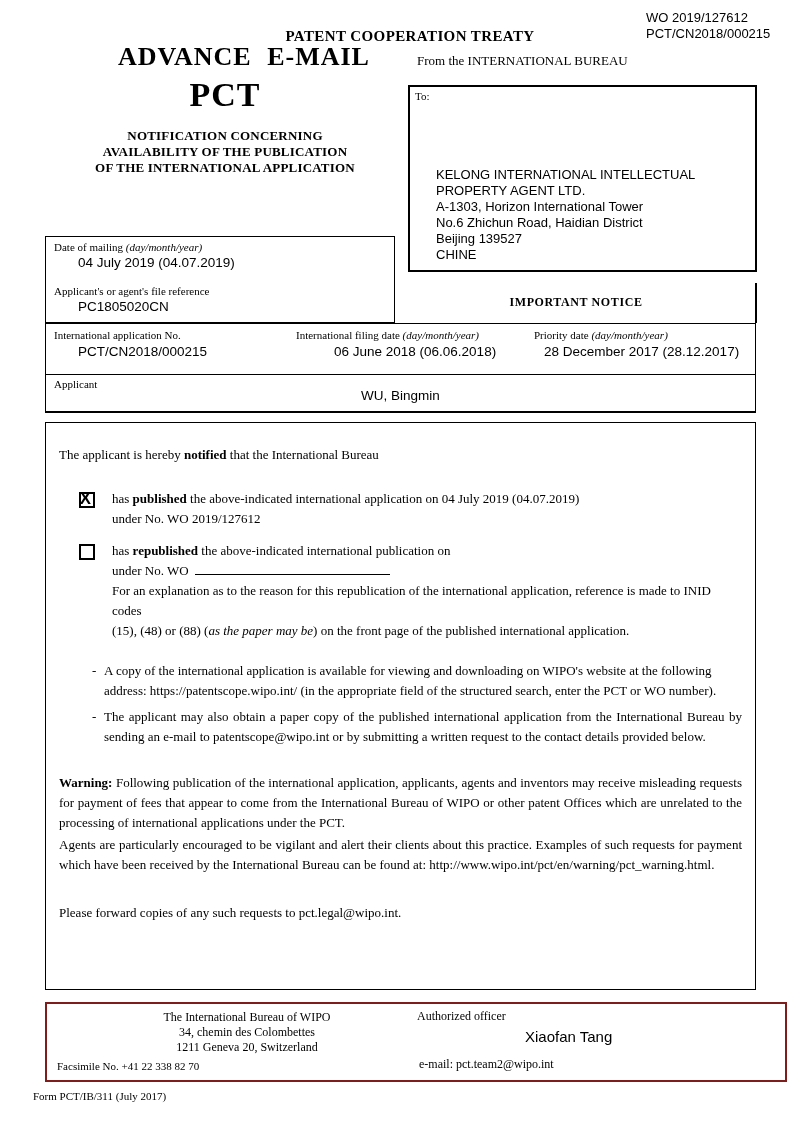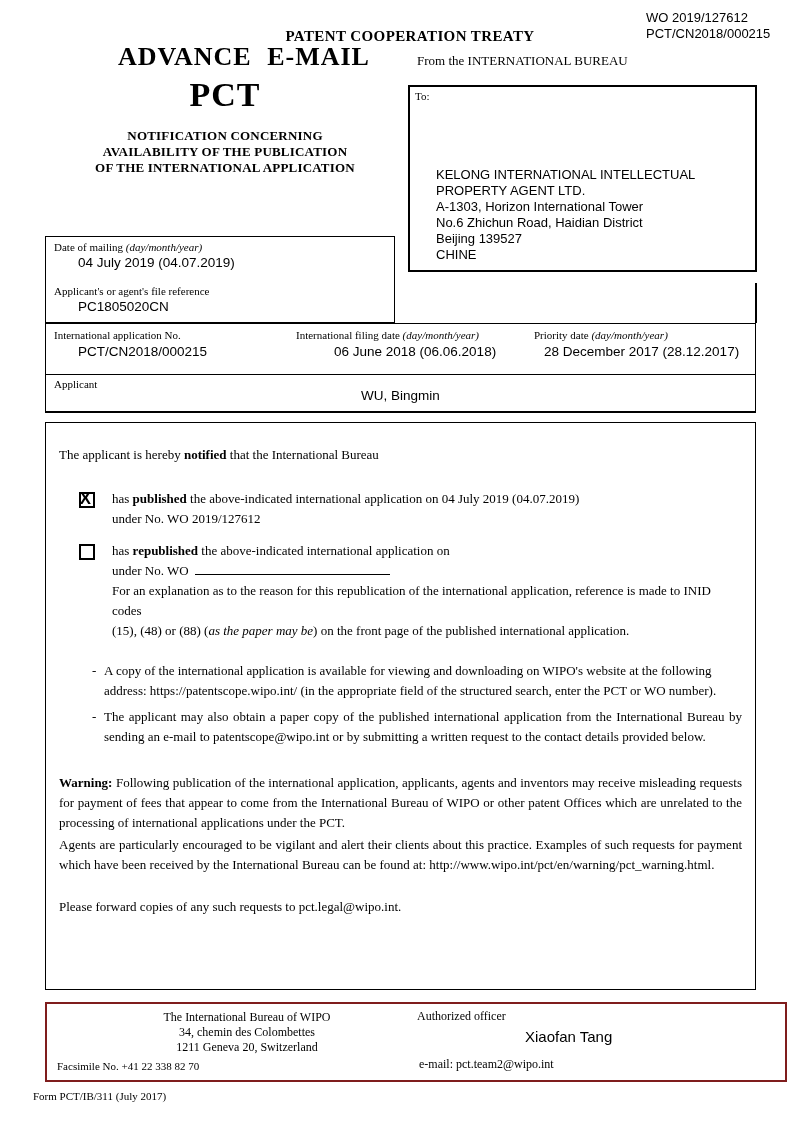--- a/index.html
+++ b/index.html
@@ -43,21 +43,21 @@
                   font-weight:bold;font-size:16px;transform:scaleX(1.05);}
   .blank-line{display:inline-block;width:195px;border-bottom:1.5px solid #000;height:12px;margin-left:6px;}
   .bullets{margin-top:20px;margin-left:33px;}
   .bullet{display:flex;}
   .bullet.second{margin-top:6px;}
   .bullet .dash{width:12px;flex:0 0 12px;}
   .bullet .btext{flex:1;}
   .just{text-align:justify;}
   .warning-p{margin-top:26px;}
   .agents-p{margin-top:2px;}
-  .forward-p{margin-top:22px;}
+  .forward-p{margin-top:28px;}
 
   
   .footbox{left:45px;top:1002px;width:709px;height:76px;border:2px solid #7f1d1d;padding-left:29px;}
   .bureau{position:absolute;left:40px;top:6px;width:320px;text-align:center;font-size:12px;line-height:15px;}
   .auth-label{position:absolute;left:370px;top:5px;font-size:12px;}
   .auth-name{position:absolute;left:478px;top:24px;font-size:15px;font-family:"Liberation Sans",sans-serif;}
   .fax{position:absolute;left:10px;bottom:8px;font-size:11px;}
   .mailline{position:absolute;left:372px;bottom:8px;font-size:12px;}
   .formid{left:33px;top:1090px;font-size:11px;}
 </style>
@@ -92,20 +92,21 @@
     </div>
   </div>
 
   <div class="abs leftbox">
     <div class="fld-label" style="top:4px;"><span>Date of mailing </span><span class="it">(day/month/year)</span></div>
     <div class="fld-value" style="top:18px;">04 July 2019 (04.07.2019)</div>
     <div class="fld-label" style="top:48px;">Applicant's or agent's file reference</div>
     <div class="fld-value" style="top:62px;">PC1805020CN</div>
   </div>
 
+  <div class="abs important">IMPORTANT NOTICE</div>
   <div class="abs rightseg"></div>
 
   <div class="abs row2">
     <div class="fld-label" style="left:8px;top:5px;">International application No.</div>
     <div class="fld-value" style="left:32px;top:20px;">PCT/CN2018/000215</div>
     <div class="fld-label" style="left:250px;top:5px;"><span>International filing date </span><span class="it">(day/month/year)</span></div>
     <div class="fld-value" style="left:288px;top:20px;">06 June 2018 (06.06.2018)</div>
     <div class="fld-label" style="left:488px;top:5px;"><span>Priority date </span><span class="it">(day/month/year)</span></div>
     <div class="fld-value" style="left:498px;top:20px;">28 December 2017 (28.12.2017)</div>
   </div>
@@ -124,21 +125,21 @@
             <span class="mark">X</span>
           </div>
         <div><span>has </span><span class="b">published</span><span> the above-indicated international application on 04 July 2019 (04.07.2019)</span></div>
         <div>under No. WO 2019/127612</div>
       </div>
 
       <div class="checkrow repub">
         <div class="checkbox">
             <span class="mark"></span>
           </div>
-        <div><span>has </span><span class="b">republished</span><span> the above-indicated international application on</span></div>
+        <div><span>has </span><span class="b">republished</span><span> the above-indicated international publication on</span></div>
         <div><span>under No. WO</span><span class="blank-line"></span></div>
         <div>For an explanation as to the reason for this republication of the international application, reference is made to INID codes</div>
         <div><span>(15), (48) or (88) (</span><span class="it">as the paper may be</span><span>) on the front page of the published international application.</span></div>
       </div>
 
       <div class="bullets">
         <div class="bullet">
           <span class="dash">-</span>
           <div class="btext">A copy of the international application is available for viewing and downloading on WIPO's website at the following address: https://patentscope.wipo.int/ (in the appropriate field of the structured search, enter the PCT or WO number).</div>
         </div>

